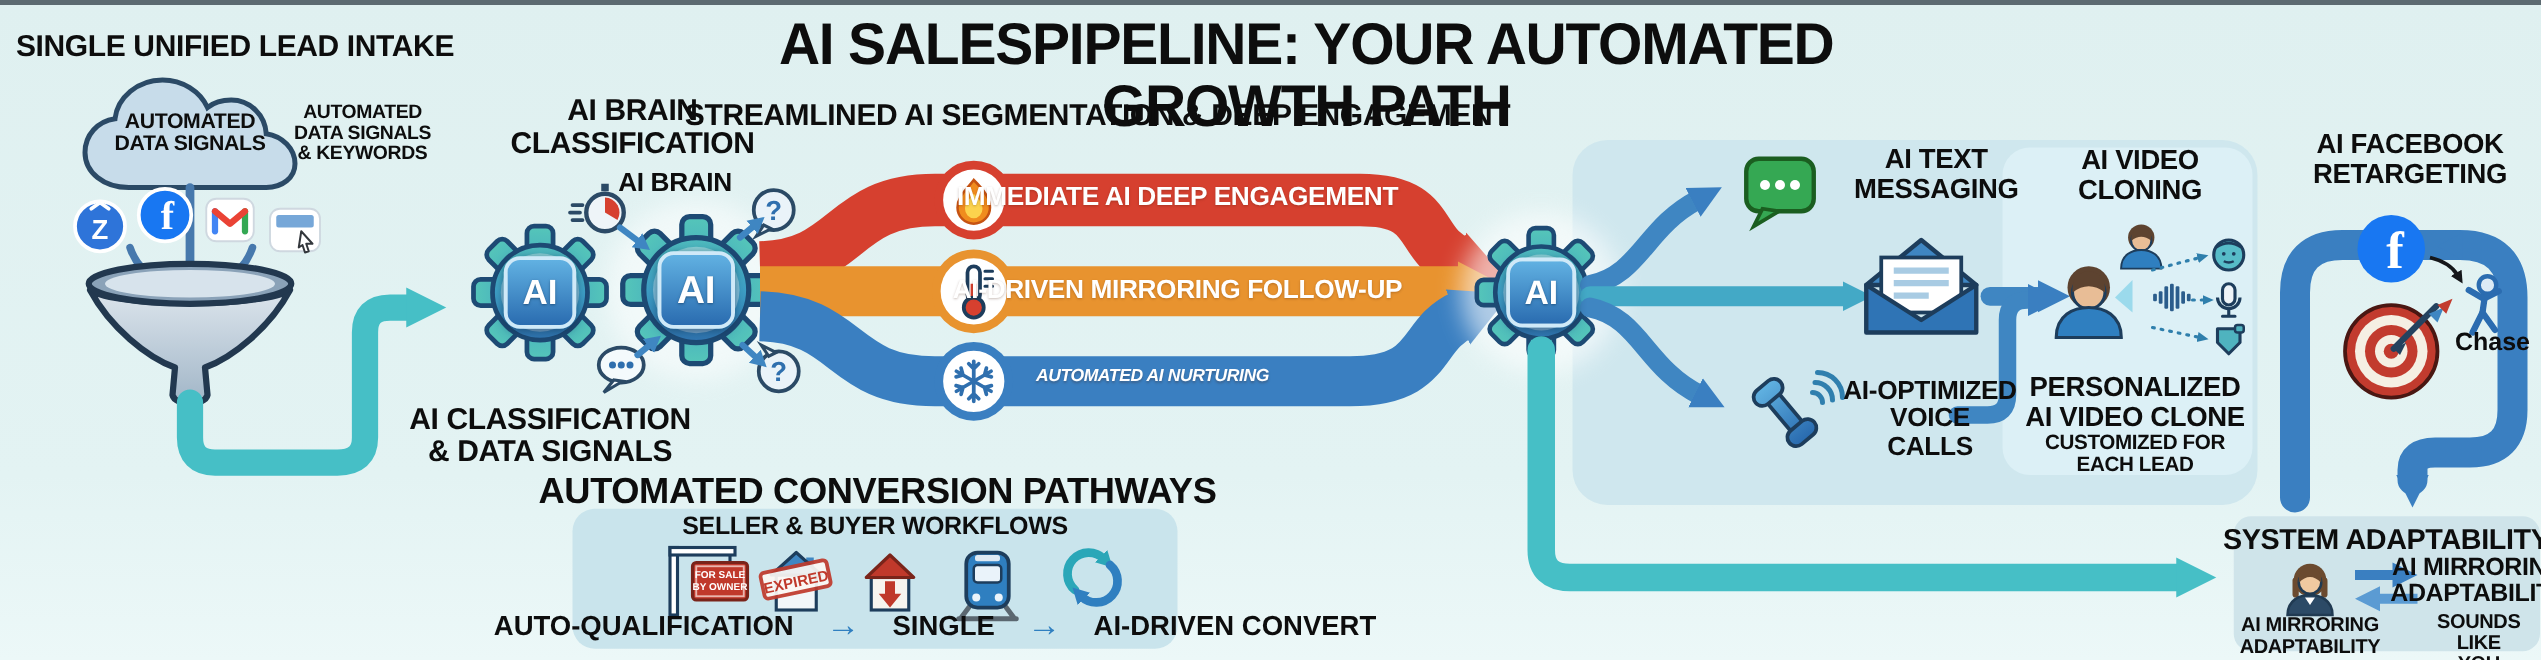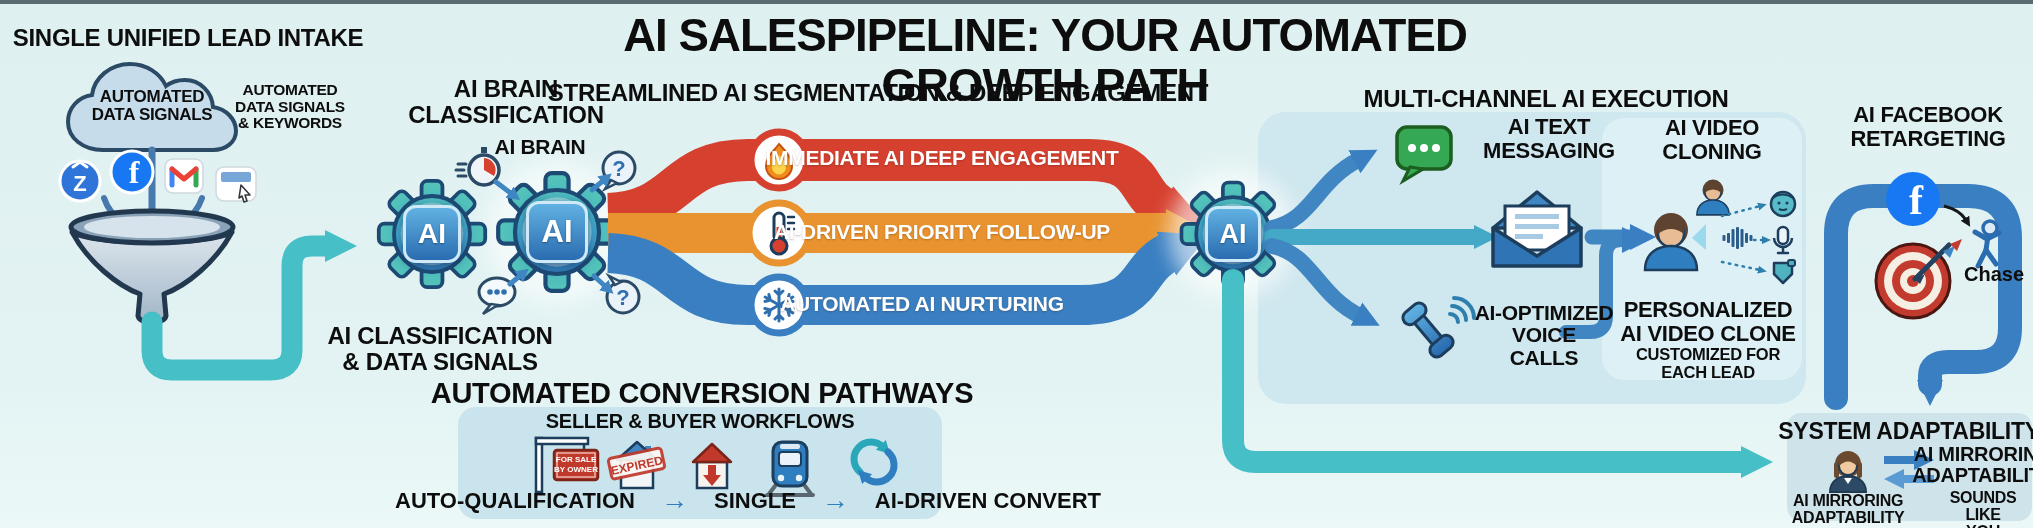--- a/index.html
+++ b/index.html
@@ -386,24 +386,23 @@
   <div class="t" style="left:540px;top:136px;font-size:21px;">AI BRAIN</div>
   <div class="t" style="left:440px;top:323px;font-size:24px;">AI CLASSIFICATION
 &amp; DATA SIGNALS</div>
 
   <div class="badge" style="left:432px;top:234px;width:52px;height:52px;font-size:28px;">AI</div>
   <div class="badge" style="left:557px;top:232px;width:56px;height:56px;font-size:31px;">AI</div>
   <div class="badge" style="left:1233px;top:234px;width:50px;height:50px;font-size:27px;">AI</div>
 
   <div class="t" style="left:878px;top:80px;font-size:24px;white-space:nowrap;">STREAMLINED AI SEGMENTATION &amp; DEEP ENGAGEMENT</div>
   <div class="t bandlab" style="left:942px;top:147px;font-size:21px;">IMMEDIATE AI DEEP ENGAGEMENT</div>
-  <div class="t bandlab" style="left:942px;top:221px;font-size:21px;">AI-DRIVEN PRIORITY FOLLOW-UP</div>
-  <div class="t bandlab" style="left:922px;top:293px;font-size:21px;">AUTOMATED AI NURTURING</div>
-
-  <div class="t" style="left:1546px;top:86px;font-size:24px;white-space:nowrap;">MULTI-CHANNEL AI EXECUTION</div>
+  <div class="t bandlab" style="left:942px;top:221px;font-size:21px;">AI-DRIVEN MIRRORING FOLLOW-UP</div>
+  <div class="t bandlab" style="left:922px;top:293px;font-size:14px;font-style:italic;">AUTOMATED AI NURTURING</div>
+
   <div class="t" style="left:1549px;top:115px;font-size:22px;">AI TEXT
 MESSAGING</div>
   <div class="t" style="left:1544px;top:302px;font-size:21px;">AI-OPTIMIZED
 VOICE
 CALLS</div>
   <div class="t" style="left:1712px;top:116px;font-size:22px;">AI VIDEO
 CLONING</div>
   <div class="t" style="left:1708px;top:298px;font-size:22px;">PERSONALIZED
 AI VIDEO CLONE</div>
   <div class="t" style="left:1708px;top:346px;font-size:16.5px;">CUSTOMIZED FOR

